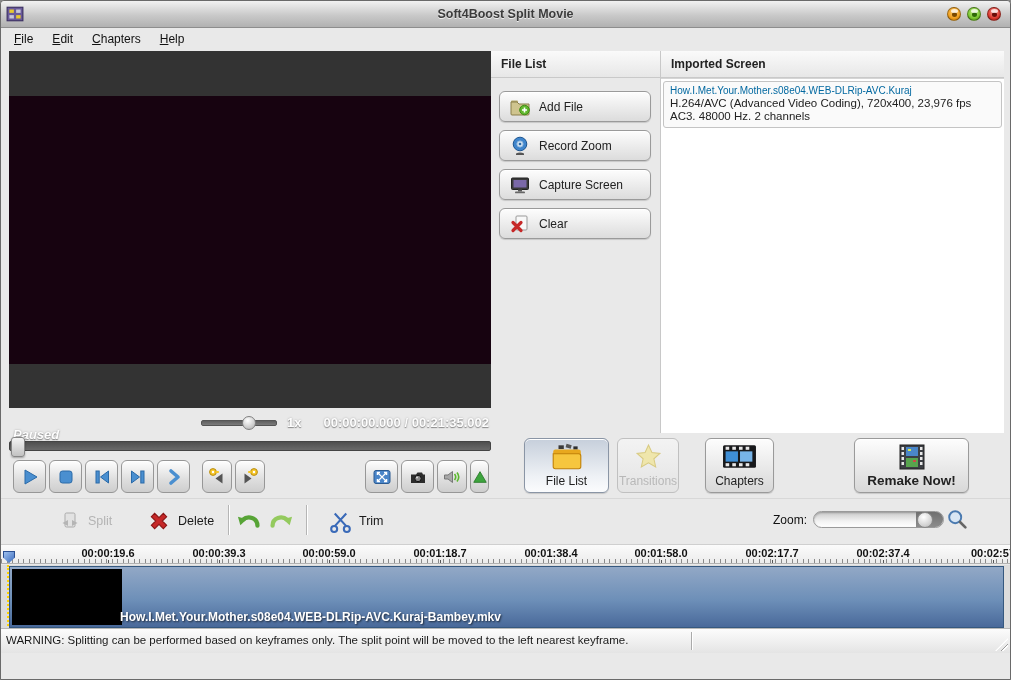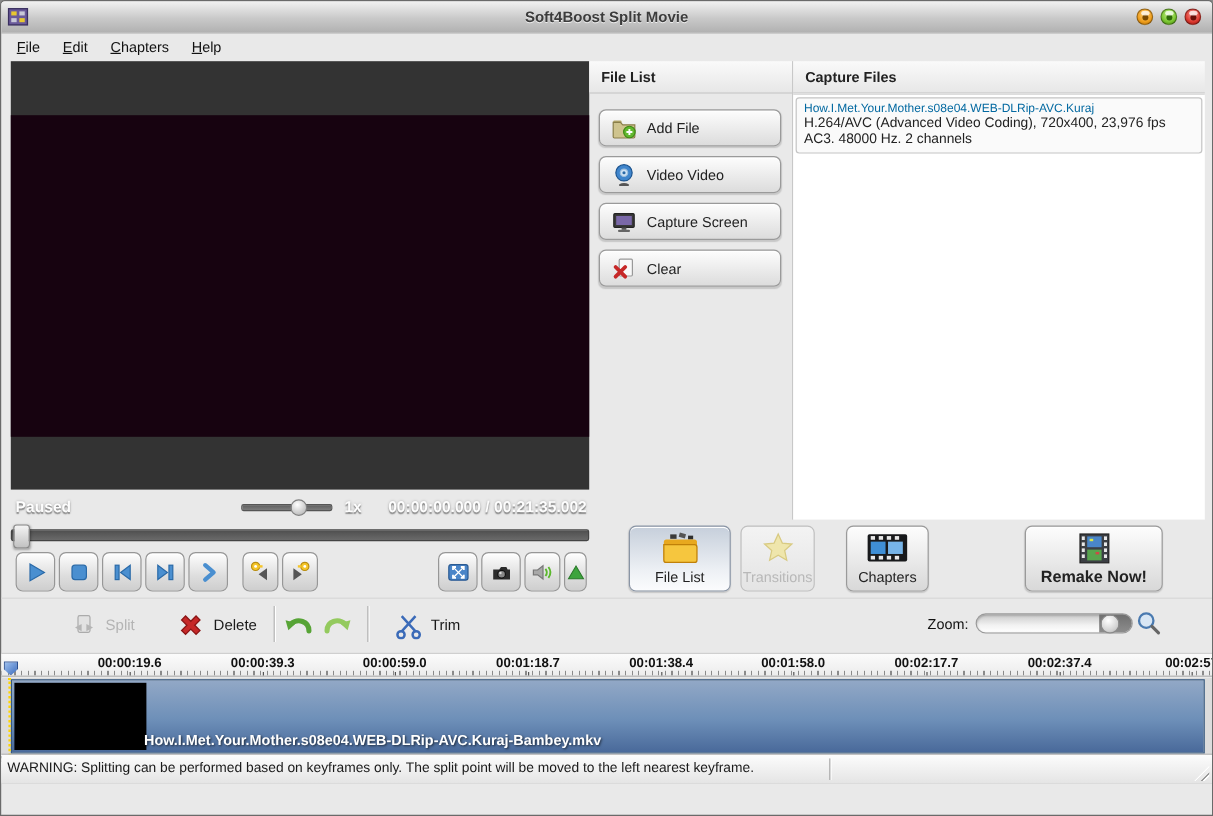--- a/index.html
+++ b/index.html
@@ -24,21 +24,21 @@
   .orb.o2{background:radial-gradient(circle at 50% 35%,#c8f090,#7cc832 60%,#3f7a0a);} .orb.o2::before{background:#2f6a08;}
   .orb.o3{background:radial-gradient(circle at 50% 35%,#f8a09a,#dd3a30 60%,#8a100a);} .orb.o3::before{background:#6a0e08;}
   
   .menubar{position:absolute;left:0;top:27px;right:0;height:22px;display:flex;align-items:center;padding-left:8px;gap:9px;font-size:12px;color:#111;}
   .menu-item{padding:2px 5px;cursor:default;}
   
   .preview{position:absolute;left:8px;top:50px;width:482px;height:357px;background:#333;}
   .video-frame{position:absolute;left:0;top:45px;width:100%;height:268px;background:#170310;}
   .player-strip{position:absolute;left:8px;top:408px;width:482px;height:26px;
     font-size:13px;font-weight:bold;color:#fdfdfd;text-shadow:0 1px 1px #8a8a8a,0 0 2px #aaa;}
-  .pstatus{position:absolute;left:4px;top:6px;}
+  .pstatus{position:absolute;left:4px;top:18px;font-style:italic;}
   .speed-slider{position:absolute;left:192px;top:11px;width:76px;height:6px;background:linear-gradient(#5f5f5f,#7b7b7b);border-radius:2px;border:1px solid #555;}
   .speed-knob{position:absolute;left:40px;top:-5px;width:14px;height:14px;border-radius:50%;
     background:radial-gradient(circle at 40% 30%,#fff,#c5c5c5 70%,#9a9a9a);border:1px solid #808080;}
   .speed-label{position:absolute;left:278px;top:6px;}
   .time-display{position:absolute;right:2px;top:6px;}
   .seek-bar{position:absolute;left:8px;top:440px;width:482px;height:10px;background:linear-gradient(#4f4f4f,#6a6a6a);border:1px solid #444;border-radius:2px;}
   .seek-handle{position:absolute;left:1px;top:-5px;width:14px;height:20px;border-radius:3px;
     background:linear-gradient(#f4f4f4,#c2c2c2);border:1px solid #868686;box-shadow:0 1px 2px rgba(0,0,0,.3);}
   
   .transport{position:absolute;left:8px;top:459px;width:482px;height:36px;}
@@ -252,42 +252,42 @@
         </svg>
       <span>Add File</span>
     </div>
     <div class="fl-btn" style="top:79px">
       <svg width="22" height="22" viewBox="0 0 22 22">
           <path d="M7 18.5 Q11 16.5 15 18.5 L15 20 L7 20 Z" fill="#555"></path>
           <circle cx="11" cy="9" r="6.8" fill="#3f85cc" stroke="#1d5590"></circle>
           <circle cx="11" cy="9" r="3.1" fill="#cfe2f4" stroke="#9abede"></circle>
           <circle cx="11" cy="9" r="1.3" fill="#2a6aa8"></circle>
         </svg>
-      <span>Video Video</span>
+      <span>Record Zoom</span>
     </div>
     <div class="fl-btn" style="top:118px">
       <svg width="22" height="22" viewBox="0 0 22 22">
           <rect x="2.5" y="4" width="17" height="11.5" rx="1" fill="#3a3a3a" stroke="#222"></rect>
           <rect x="4.5" y="6" width="13" height="7.5" fill="#7a68a8"></rect>
           <rect x="9" y="15.5" width="4" height="2" fill="#555"></rect>
           <rect x="6" y="17.5" width="10" height="1.8" rx="0.9" fill="#666"></rect>
         </svg>
       <span>Capture Screen</span>
     </div>
     <div class="fl-btn" style="top:157px">
       <svg width="22" height="22" viewBox="0 0 22 22">
           <rect x="7" y="3" width="11" height="14" rx="1" fill="#f8f8f8" stroke="#999"></rect>
           <path d="M4 9.5 L12 17.5 M12 9.5 L4 17.5" stroke="#c62828" stroke-width="3.2" stroke-linecap="round"></path>
         </svg>
       <span>Clear</span>
     </div>
   </div>
 
   <div class="imported-panel">
-    <div class="panel-header">Capture Files</div>
+    <div class="panel-header">Imported Screen</div>
     <div class="imported-body">
       <div class="file-item">
         <div class="fi-name">How.I.Met.Your.Mother.s08e04.WEB-DLRip-AVC.Kuraj</div>
         <div class="fi-info">H.264/AVC (Advanced Video Coding), 720x400, 23,976 fps</div>
         <div class="fi-info">AC3. 48000 Hz. 2 channels</div>
       </div>
     </div>
   </div>
 
   <div class="tab active" style="left:523px;width:85px">

